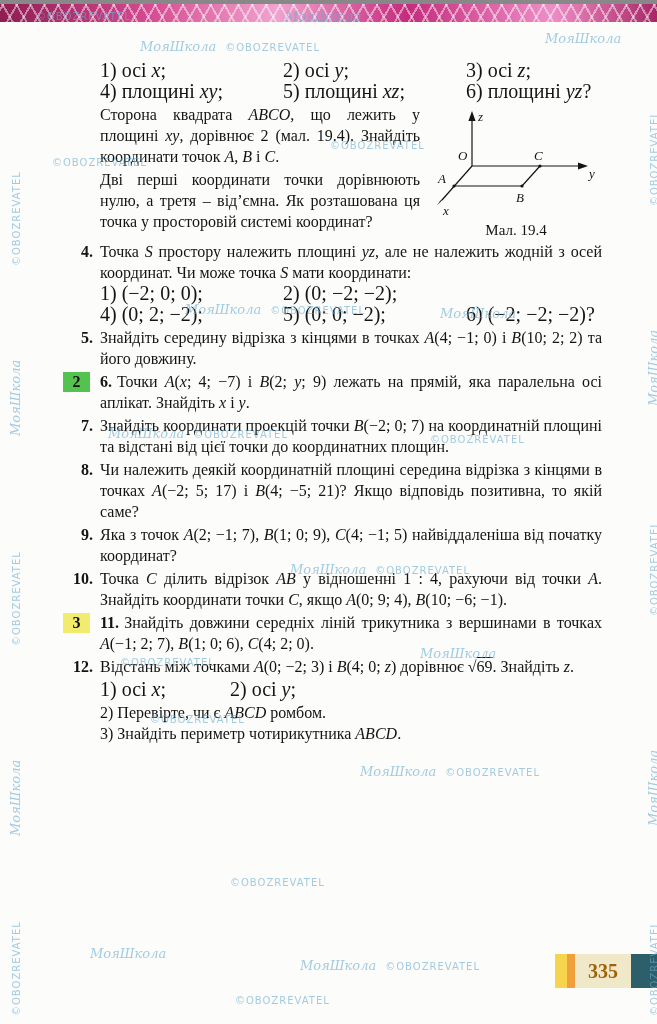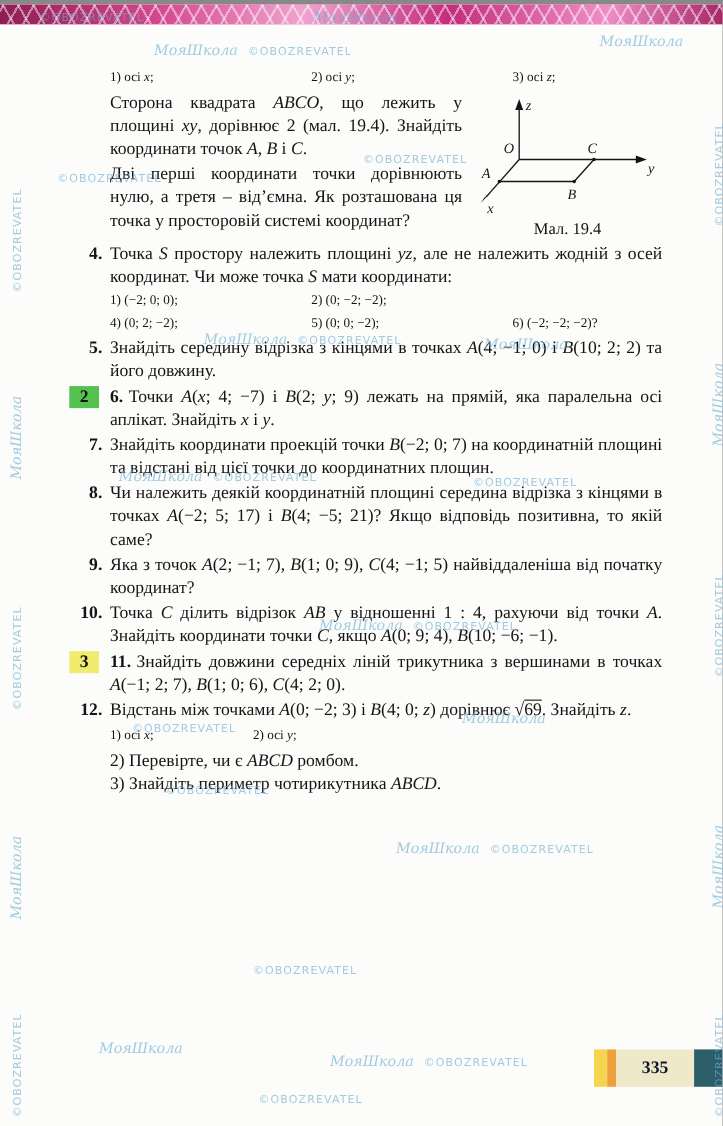--- a/index.html
+++ b/index.html
@@ -19,37 +19,37 @@
   .wm .wm-school{font-style:italic;font-family:"DejaVu Serif",serif;font-size:13px;}
   .wm .wm-brand{font-family:"DejaVu Sans",sans-serif;font-size:10px;letter-spacing:1px;}
   .wm .wm-school + .wm-brand{margin-left:9px;}
   
   .content{position:absolute;top:56px;left:100px;width:502px;z-index:2;}
   .ex{position:relative;margin-bottom:2px;}
   .ex p{margin:0;text-align:justify;font-size:16px;line-height:21px;}
   .num{font-weight:bold;}
   .num.hang{display:inline-block;width:30px;margin-left:-37px;margin-right:7px;text-align:right;}
   .num.inline{margin-right:5px;}
-  .opts{display:grid;grid-template-columns:183px 183px 1fr;font-size:12px;line-height:21px;}
+  .opts{display:grid;grid-template-columns:183px 183px 1fr;font-size:20px;line-height:21px;}
   .opts.narrow{grid-template-columns:130px 130px 1fr;}
   .marker{position:absolute;left:-37px;top:1px;width:27px;height:20px;text-align:center;
           font-weight:bold;font-size:16px;line-height:20px;color:#111;}
   .sqrt{text-decoration:overline;}
   
   .fig-wrap{overflow:hidden;}
   .figure{float:right;width:172px;margin:4px 0 2px 10px;text-align:center;}
   .figure svg{display:block;margin:0 auto;}
   .fig-caption{font-size:15px;line-height:18px;margin-top:1px;text-align:center;}
   .axis-label, .pt-label{font-style:italic;font-family:"Liberation Serif",serif;font-size:13px;fill:#141414;}
   
   .badge{position:absolute;right:0;bottom:40px;height:34px;display:flex;align-items:stretch;z-index:3;}
   .strip-y{width:12px;}
   .strip-o{width:8px;}
-  .badge-num{width:71px;display:flex;align-items:center;justify-content:center;
-             font-weight:bold;font-size:16px;color:#0f172a;}
+  .badge-num{width:56px;display:flex;align-items:center;justify-content:center;
+             font-weight:bold;font-size:20px;color:#a16207;}
   .badge-teal{width:26px;}
 </style>
 </head>
 <body>
 
 <div class="page">
 
   <div class="top-band"></div>
 
   <div id="watermarks">
@@ -86,20 +86,25 @@
 
   <div class="content">
 
     <div id="ex-top">
         <div class="ex">
           <div class="opts">
             <span>1) осі <i>x</i>;</span>
             <span>2) осі <i>y</i>;</span>
             <span>3) осі <i>z</i>;</span>
           </div>
+          <div class="opts">
+            <span>4) площині <i>xy</i>;</span>
+            <span>5) площині <i>xz</i>;</span>
+            <span>6) площині <i>yz</i>?</span>
+          </div>
         </div>
       </div>
 
     <div class="fig-wrap">
       <div class="figure">
         <svg width="172" height="112" viewBox="0 0 172 112">
 
           <line x1="42" y1="58" x2="42" y2="10" stroke="#141414" stroke-width="1.2"></line>
           <polygon points="42,3 38.4,13 45.6,13" fill="#141414"></polygon>
           <text class="axis-label" x="48" y="13">z</text>

